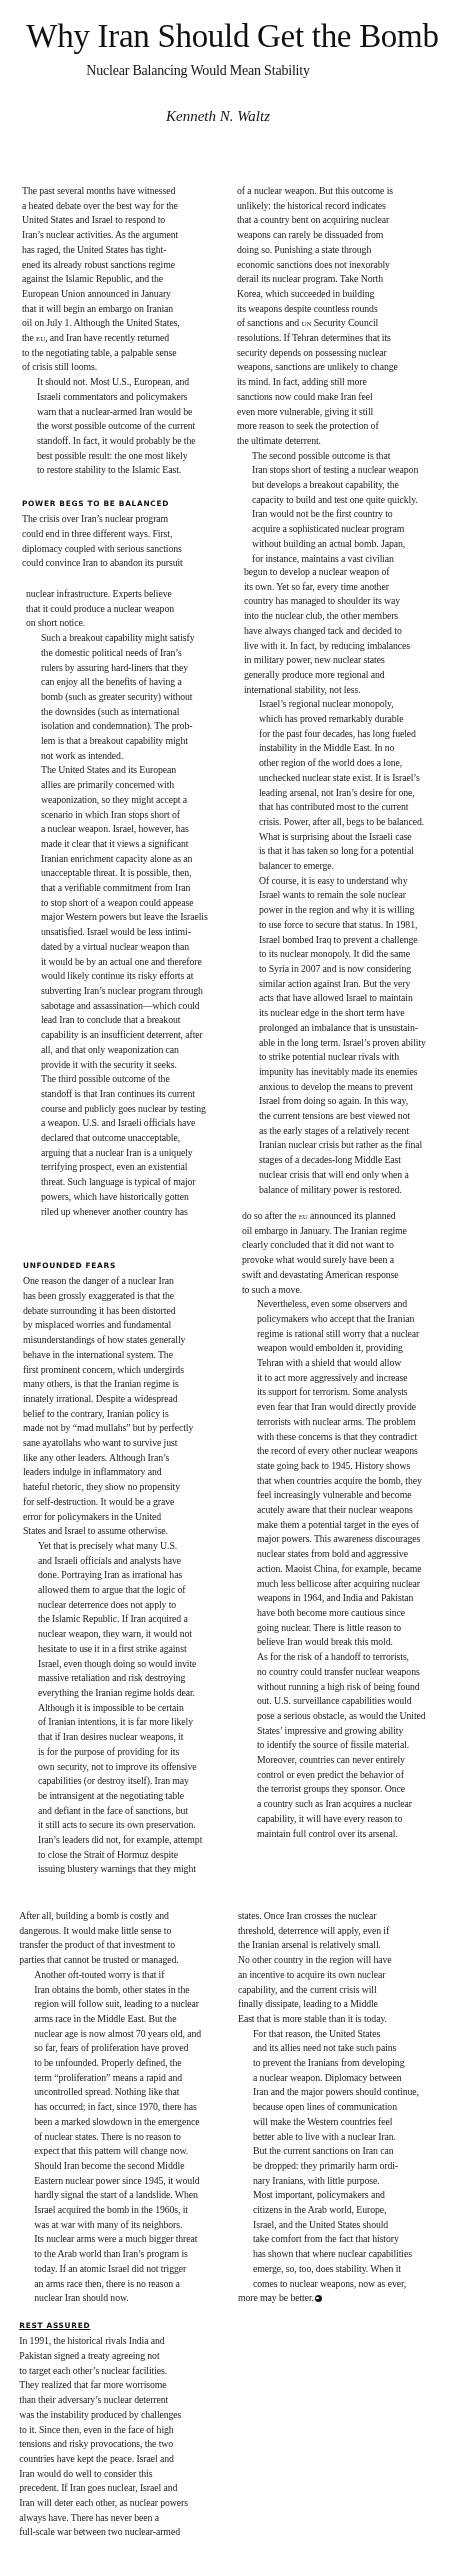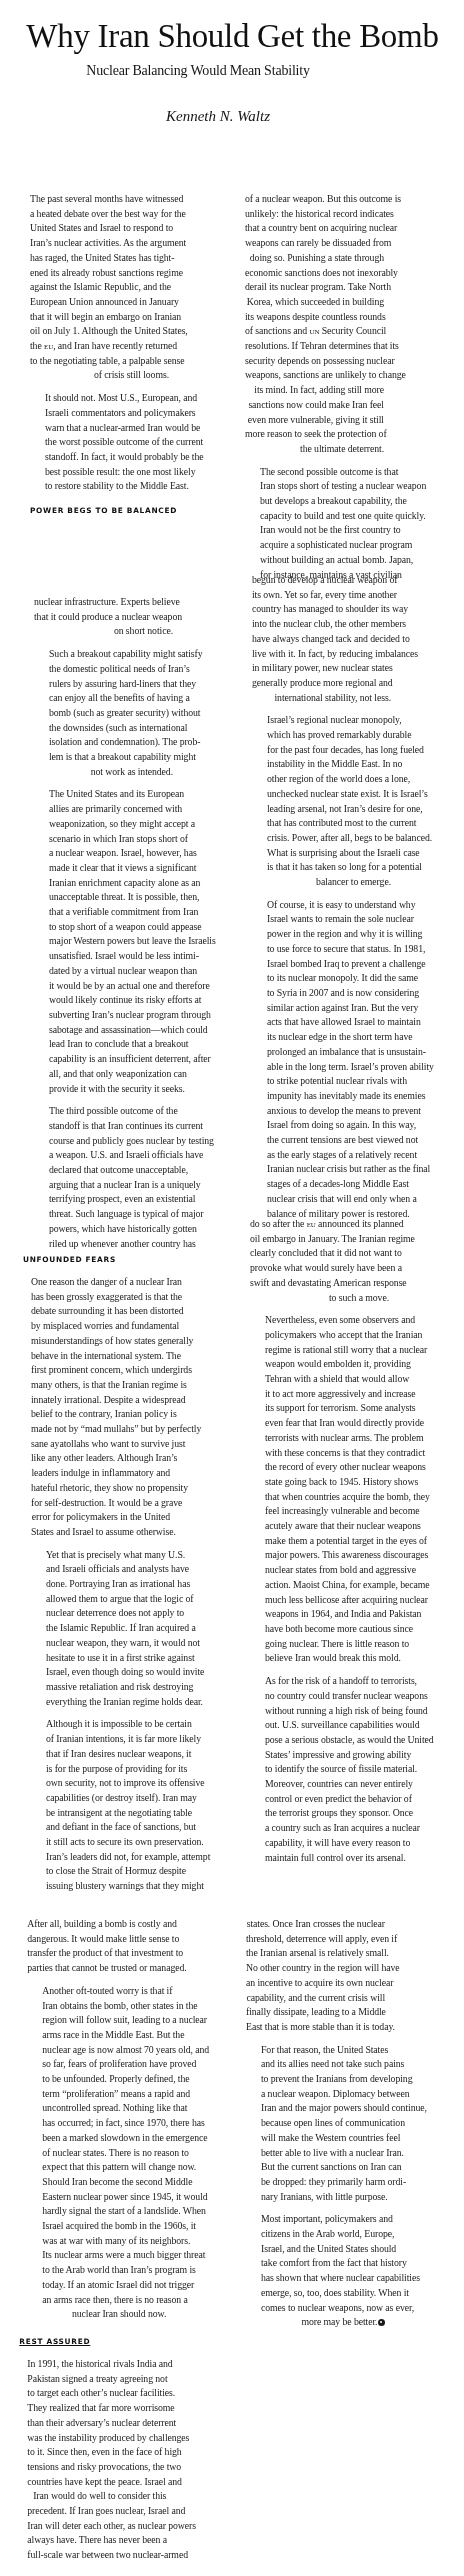--- a/index.html
+++ b/index.html
@@ -4,21 +4,21 @@
 <style>
   html, body { margin: 0; padding: 0; background: #ffffff; }
   body { width: 465px; height: 2576px; position: relative; overflow: hidden; color: #1a1a1a;
          font-family: "Liberation Serif", "DejaVu Serif", serif; }
   .title { position: absolute; left: 0; width: 465px; top: 18px; text-align: center;
            font-size: 33px; letter-spacing: -0.3px; margin: 0; font-weight: normal; color: #111; }
   .subtitle { position: absolute; left: 0; width: 396px; top: 63px; text-align: center;
               font-size: 14px; letter-spacing: -0.2px; margin: 0; font-weight: normal; color: #151515; }
   .byline { position: absolute; left: 166px; top: 108px; font-size: 15px; font-style: italic; margin: 0; color: #151515; }
   .col { position: absolute; width: 155px; font-size: 9.8px; line-height: 14.7px; letter-spacing: -0.1px; }
-  .col p { margin: 8px; text-align: right; }
+  .col p { margin: 0; text-align: left; }
   .col p.indent { text-indent: 15px; }
   .line { display: block; white-space: nowrap; }
   .sc { font-variant: small-caps; }
   .head { font-family: "DejaVu Sans", "Liberation Sans", sans-serif; font-weight: bold;
           font-size: 7.4px; letter-spacing: 0.7px; line-height: 14px; margin: 0 0 1.3px 0; color: #111; }
   .endmark { display: inline-block; width: 7px; height: 7px; border-radius: 50%; background: #1a1a1a;
              vertical-align: -0.6px; margin-left: 0.6px; position: relative; }
   .endmark::after { content: ""; position: absolute; left: 1.9px; top: 1.9px; width: 2.6px; height: 2.6px;
                     border-radius: 50%; background: #fff; }
 </style>
@@ -45,23 +45,29 @@
       <span class="line">to the negotiating table, a palpable sense</span>
       <span class="line">of crisis still looms.</span>
     </p>
     <p class="indent">
       <span class="line">It should not. Most U.S., European, and</span>
       <span class="line">Israeli commentators and policymakers</span>
       <span class="line">warn that a nuclear-armed Iran would be</span>
       <span class="line">the worst possible outcome of the current</span>
       <span class="line">standoff. In fact, it would probably be the</span>
       <span class="line">best possible result: the one most likely</span>
-      <span class="line">to restore stability to the Middle East.</span>
-    </p>
-    <div class="head" style="margin-top: 10px; text-align: right;">POWER BEGS TO BE BALANCED</div>
+      <span class="line">to restore stability to the Islamic East.</span>
+    </p>
+    <div class="head" style="margin-top: 19px;">POWER BEGS TO BE BALANCED</div>
+    <p class="">
+      <span class="line">The crisis over Iran’s nuclear program</span>
+      <span class="line">could end in three different ways. First,</span>
+      <span class="line">diplomacy coupled with serious sanctions</span>
+      <span class="line">could convince Iran to abandon its pursuit</span>
+    </p>
   </div>
 <div class="col" style="left:237px; top:184px;">
     <p class="">
       <span class="line">of a nuclear weapon. But this outcome is</span>
       <span class="line">unlikely: the historical record indicates</span>
       <span class="line">that a country bent on acquiring nuclear</span>
       <span class="line">weapons can rarely be dissuaded from</span>
       <span class="line">doing so. Punishing a state through</span>
       <span class="line">economic sanctions does not inexorably</span>
       <span class="line">derail its nuclear program. Take North</span>
@@ -188,21 +194,21 @@
       <span class="line">the current tensions are best viewed not</span>
       <span class="line">as the early stages of a relatively recent</span>
       <span class="line">Iranian nuclear crisis but rather as the final</span>
       <span class="line">stages of a decades-long Middle East</span>
       <span class="line">nuclear crisis that will end only when a</span>
       <span class="line">balance of military power is restored.</span>
     </p>
   </div>
 
 <div class="col" style="left:23px; top:1253px;">
-    <div class="head" style="margin-top: 0px;">UNFOUNDED FEARS</div>
+    <div class="head" style="margin-top: 6px;">UNFOUNDED FEARS</div>
     <p class="">
       <span class="line">One reason the danger of a nuclear Iran</span>
       <span class="line">has been grossly exaggerated is that the</span>
       <span class="line">debate surrounding it has been distorted</span>
       <span class="line">by misplaced worries and fundamental</span>
       <span class="line">misunderstandings of how states generally</span>
       <span class="line">behave in the international system. The</span>
       <span class="line">first prominent concern, which undergirds</span>
       <span class="line">many others, is that the Iranian regime is</span>
       <span class="line">innately irrational. Despite a widespread</span>

